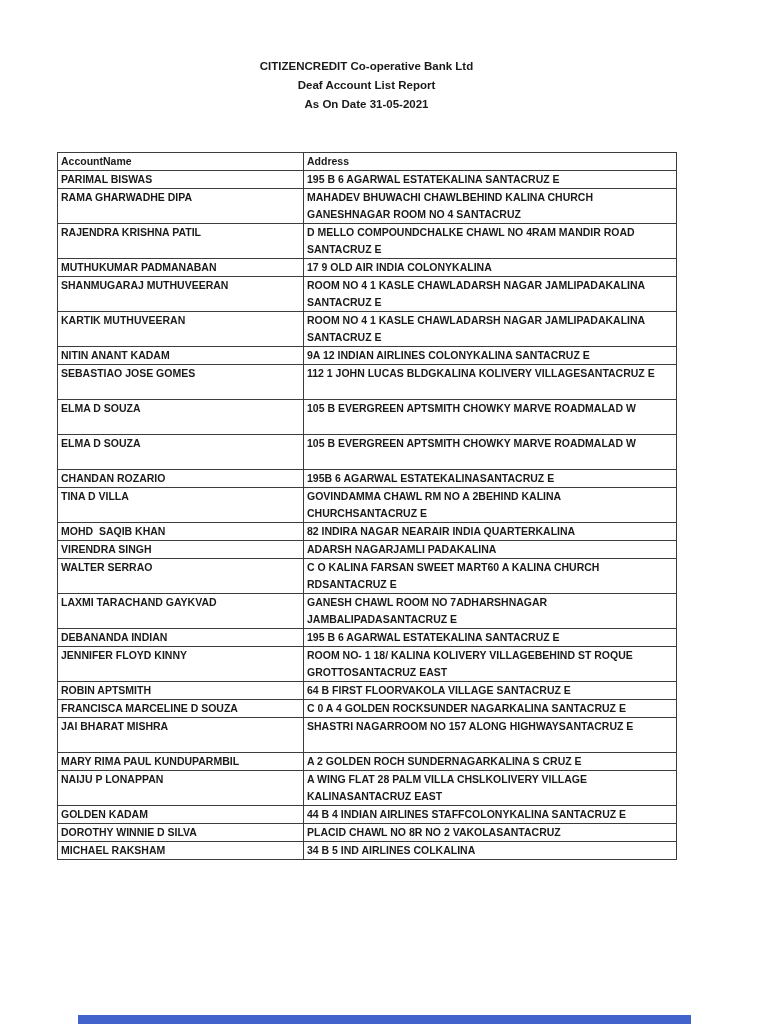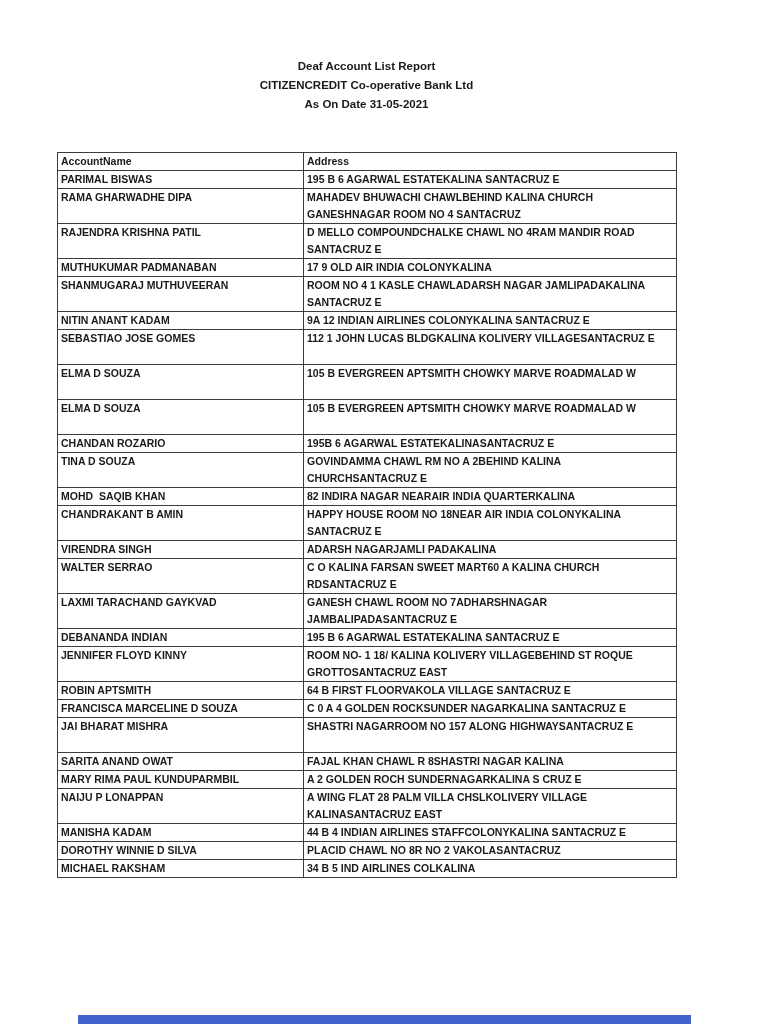--- a/index.html
+++ b/index.html
@@ -58,22 +58,22 @@
     width: 613px;
     height: 9px;
   }
 </style>
 </head>
 <body>
 
 <div class="page">
 
   <div class="report-header">
+    <div>CITIZENCREDIT Co-operative Bank Ltd</div>
     <div>Deaf Account List Report</div>
-    <div>CITIZENCREDIT Co-operative Bank Ltd</div>
     <div>As On Date 31-05-2021</div>
   </div>
 
   <table class="account-table">
     <colgroup>
       <col class="c-name">
       <col class="c-addr">
     </colgroup>
     <thead>
       <tr>
@@ -109,20 +109,27 @@
           </td>
         </tr>
         <tr>
           <td class="name-cell">SHANMUGARAJ MUTHUVEERAN</td>
           <td class="addr-cell">
             <div class="addr-line">ROOM NO 4 1 KASLE CHAWLADARSH NAGAR JAMLIPADAKALINA</div>
             <div class="addr-line">SANTACRUZ E</div>
           </td>
         </tr>
         <tr>
+          <td class="name-cell">KARTIK MUTHUVEERAN</td>
+          <td class="addr-cell">
+            <div class="addr-line">ROOM NO 4 1 KASLE CHAWLADARSH NAGAR JAMLIPADAKALINA</div>
+            <div class="addr-line">SANTACRUZ E</div>
+          </td>
+        </tr>
+        <tr>
           <td class="name-cell">NITIN ANANT KADAM</td>
           <td class="addr-cell">
             <div class="addr-line">9A 12 INDIAN AIRLINES COLONYKALINA SANTACRUZ E</div>
           </td>
         </tr>
         <tr>
           <td class="name-cell">SEBASTIAO JOSE GOMES</td>
           <td class="addr-cell">
             <div class="addr-line">112 1 JOHN LUCAS BLDGKALINA KOLIVERY VILLAGESANTACRUZ E</div>
             <div class="addr-line"></div>
@@ -142,40 +149,33 @@
             <div class="addr-line"></div>
           </td>
         </tr>
         <tr>
           <td class="name-cell">CHANDAN ROZARIO</td>
           <td class="addr-cell">
             <div class="addr-line">195B 6 AGARWAL ESTATEKALINASANTACRUZ E</div>
           </td>
         </tr>
         <tr>
-          <td class="name-cell">TINA D SOUZA</td>
+          <td class="name-cell">TINA D VILLA</td>
           <td class="addr-cell">
             <div class="addr-line">GOVINDAMMA CHAWL RM NO A 2BEHIND KALINA</div>
             <div class="addr-line">CHURCHSANTACRUZ E</div>
           </td>
         </tr>
         <tr>
           <td class="name-cell">MOHD  SAQIB KHAN</td>
           <td class="addr-cell">
             <div class="addr-line">82 INDIRA NAGAR NEARAIR INDIA QUARTERKALINA</div>
           </td>
         </tr>
         <tr>
-          <td class="name-cell">CHANDRAKANT B AMIN</td>
-          <td class="addr-cell">
-            <div class="addr-line">HAPPY HOUSE ROOM NO 18NEAR AIR INDIA COLONYKALINA</div>
-            <div class="addr-line">SANTACRUZ E</div>
-          </td>
-        </tr>
-        <tr>
           <td class="name-cell">VIRENDRA SINGH</td>
           <td class="addr-cell">
             <div class="addr-line">ADARSH NAGARJAMLI PADAKALINA</div>
           </td>
         </tr>
         <tr>
           <td class="name-cell">WALTER SERRAO</td>
           <td class="addr-cell">
             <div class="addr-line">C O KALINA FARSAN SWEET MART60 A KALINA CHURCH</div>
             <div class="addr-line">RDSANTACRUZ E</div>
@@ -214,40 +214,34 @@
           </td>
         </tr>
         <tr>
           <td class="name-cell">JAI BHARAT MISHRA</td>
           <td class="addr-cell">
             <div class="addr-line">SHASTRI NAGARROOM NO 157 ALONG HIGHWAYSANTACRUZ E</div>
             <div class="addr-line"></div>
           </td>
         </tr>
         <tr>
-          <td class="name-cell">SARITA ANAND OWAT</td>
-          <td class="addr-cell">
-            <div class="addr-line">FAJAL KHAN CHAWL R 8SHASTRI NAGAR KALINA</div>
-          </td>
-        </tr>
-        <tr>
           <td class="name-cell">MARY RIMA PAUL KUNDUPARMBIL</td>
           <td class="addr-cell">
             <div class="addr-line">A 2 GOLDEN ROCH SUNDERNAGARKALINA S CRUZ E</div>
           </td>
         </tr>
         <tr>
           <td class="name-cell">NAIJU P LONAPPAN</td>
           <td class="addr-cell">
             <div class="addr-line">A WING FLAT 28 PALM VILLA CHSLKOLIVERY VILLAGE</div>
             <div class="addr-line">KALINASANTACRUZ EAST</div>
           </td>
         </tr>
         <tr>
-          <td class="name-cell">MANISHA KADAM</td>
+          <td class="name-cell">GOLDEN KADAM</td>
           <td class="addr-cell">
             <div class="addr-line">44 B 4 INDIAN AIRLINES STAFFCOLONYKALINA SANTACRUZ E</div>
           </td>
         </tr>
         <tr>
           <td class="name-cell">DOROTHY WINNIE D SILVA</td>
           <td class="addr-cell">
             <div class="addr-line">PLACID CHAWL NO 8R NO 2 VAKOLASANTACRUZ</div>
           </td>
         </tr>

